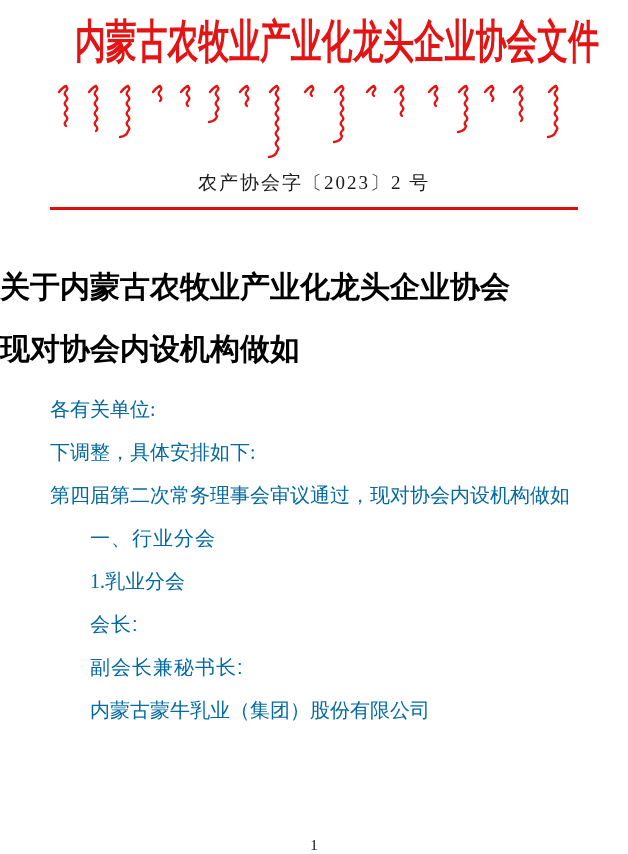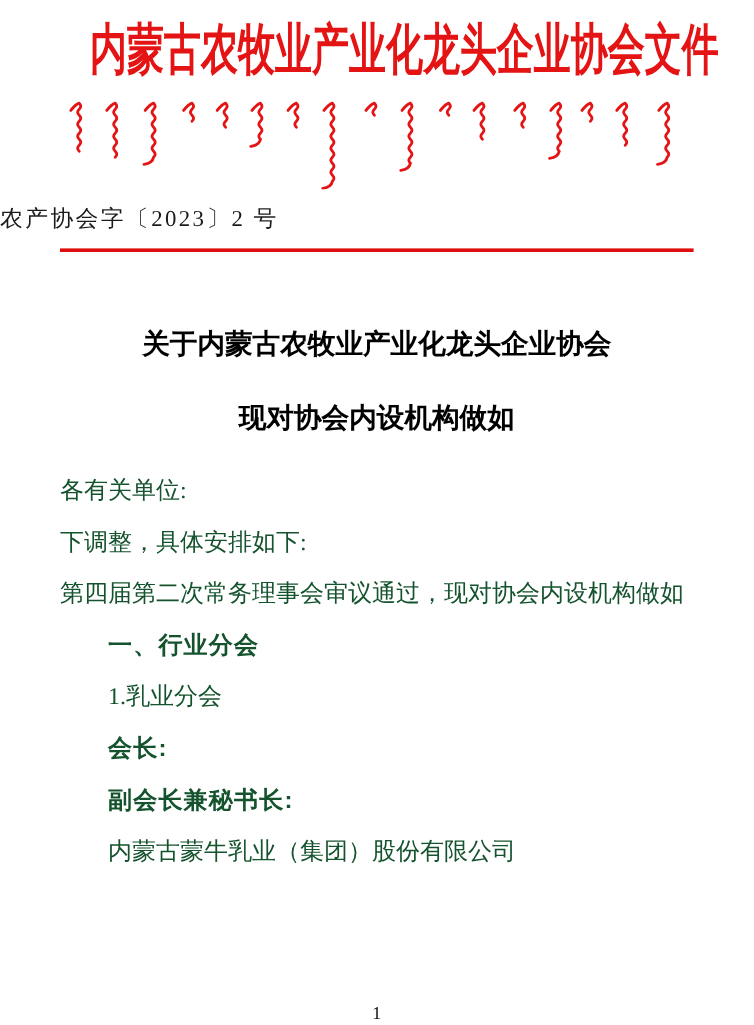--- a/index.html
+++ b/index.html
@@ -30,56 +30,57 @@
     letter-spacing: 0px;
     font-family: "Liberation Serif", serif;
   }
 
   
   .mongolian { display: block; margin: 12px auto 0 auto; }
 
   
   .doc-number {
     margin-top: 12px;
+    text-align: center;
     font-size: 19px;
     letter-spacing: 2px;
     line-height: 26px;
     color: #1a1a1a;
   }
 
   
   .red-rule {
     margin: 11px auto 0 auto;
     width: 528px;
     height: 0;
     border-top: 3px solid #e00d0d;
   }
 
   
   .doc-title {
     margin-top: 46px;
-    text-align: center;
+    text-align: left;
     font-weight: 700;
-    font-size: 23px;
+    font-size: 30px;
     line-height: 62px;
     color: #000000;
     font-family: "Liberation Serif", serif;
   }
 
   
   .body-text {
     margin: 8px 50px 0 50px;
     font-size: 20px;
     line-height: 43px;
-    color: #14532d;
+    color: #0369a1;
   }
   .body-line { white-space: nowrap; }
   .indent { padding-left: 40px; }
   .bold-hei {
-    font-weight: 700;
+    font-weight: 400;
     font-family: "Liberation Sans", sans-serif;
     letter-spacing: 1px;
   }
 
   
   .page-number {
     position: absolute;
     bottom: 12px; left: 0;
     width: 100%;
     text-align: center;

